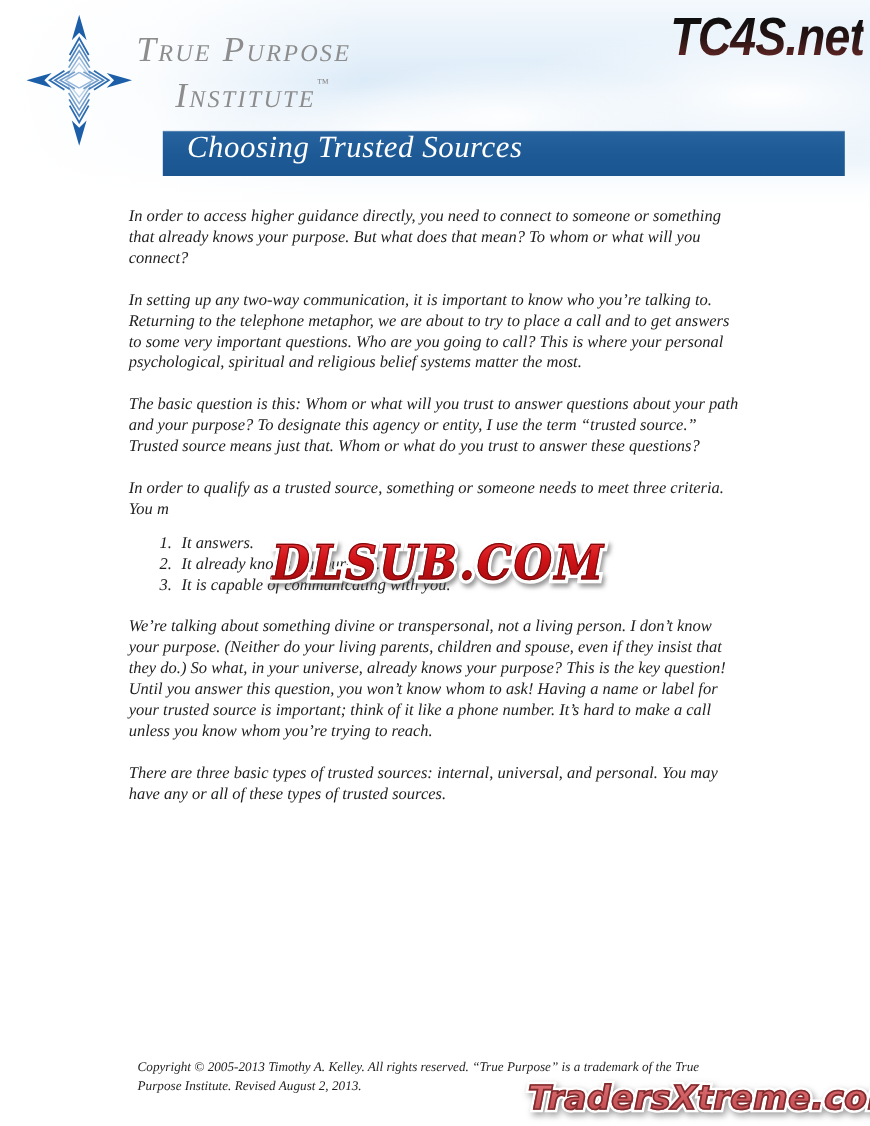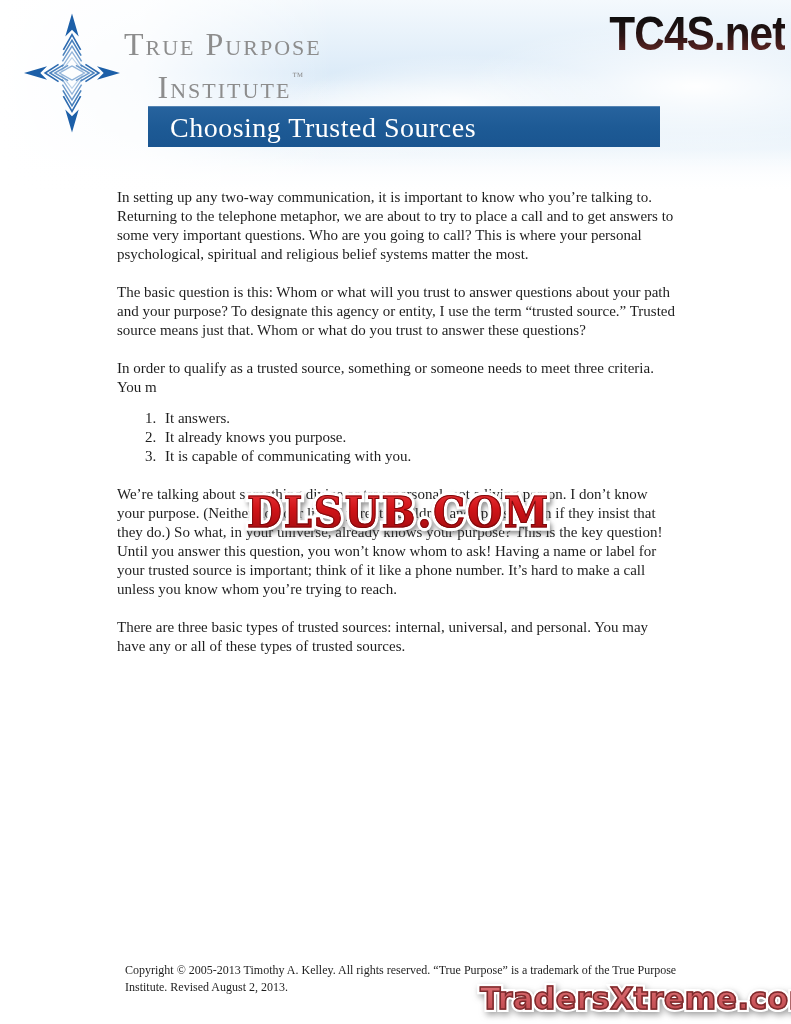--- a/index.html
+++ b/index.html
@@ -1,19 +1,19 @@
 <!DOCTYPE html>
 <html><head>
 <meta charset="utf-8">
 <style>
   * { margin:0; padding:0; box-sizing:border-box; }
   body { background:#888; font-family:"Liberation Serif", serif; }
   .page {
     position:relative; width:791px; height:1024px; margin:0 auto;
-    background:#ffffff; overflow:hidden;
+    background:#ffffff; overflow:hidden;font-style:italic;
   }
 
   
   .sky {
     position:absolute; left:0; top:0; width:791px; height:192px;
     background:
       linear-gradient(90deg, #ffffff 0%, rgba(255,255,255,0.85) 18%, rgba(255,255,255,0) 42%),
       linear-gradient(0deg, #ffffff 0%, rgba(255,255,255,0) 22%),
       radial-gradient(48% 55% at 88% 45%, rgba(255,255,255,0.98) 0%, rgba(255,255,255,0) 62%),
       radial-gradient(30% 38% at 58% 55%, rgba(255,255,255,0.95) 0%, rgba(255,255,255,0) 70%),
@@ -24,24 +24,24 @@
   
   .logo { position:absolute; left:24px; top:12px; z-index:3; display:flex; }
   .logo svg { width:96px; height:122px; }
   .logo-text { margin-left:4px; margin-top:16px; color:#8d8d8d; font-variant:small-caps; }
   .logo-line1 { font-size:32px; letter-spacing:2px; line-height:32px; }
   .logo-line2 { font-size:32px; letter-spacing:2px; line-height:32px; margin-left:17px;text-align:center; }
   .logo-line2 sup { font-size:11px; color:#8d8d8d; font-variant:normal; vertical-align:18px; margin-left:1px; }
 
   
   .banner {
-    position:absolute; left:148px; top:106px; width:512px; height:41px; z-index:4;
+    position:absolute; left:148px; top:119px; width:620px; height:41px; z-index:4;
     background:linear-gradient(180deg, #27639e 0%, #1d5a95 55%, #1a5590 100%);
     box-shadow: inset 0 1px 0 rgba(255,255,255,0.22);
-    display:flex; align-items:flex-end;
+    display:flex; align-items:flex-start;
   }
   .banner-title {
     color:#ffffff; font-size:28px; padding-left:22px; padding-bottom:3px;
     font-family:"Liberation Serif", serif; letter-spacing:0.5px;
   }
 
   
   .body-text {
     position:absolute; left:117px; top:188px; width:558px; z-index:2;
     font-size:15px; line-height:19px; color:#1e1e1e;
@@ -145,20 +145,21 @@
     </div>
   </div>
 
   <div class="wm-tc4s">TC4S.net</div>
 
   <div class="banner">
     <div class="banner-title">Choosing Trusted Sources</div>
   </div>
 
   <div class="body-text">
+    <p>In order to access higher guidance directly, you need to connect to someone or something that already knows your purpose. But what does that mean? To whom or what will you connect?</p>
     <p>In setting up any two-way communication, it is important to know who you’re talking to. Returning to the telephone metaphor, we are about to try to place a call and to get answers to some very important questions. Who are you going to call? This is where your personal psychological, spiritual and religious belief systems matter the most.</p>
     <p>The basic question is this: Whom or what will you trust to answer questions about your path and your purpose? To designate this agency or entity, I use the term “trusted source.” Trusted source means just that. Whom or what do you trust to answer these questions?</p>
     <p class="tight">In order to qualify as a trusted source, something or someone needs to meet three criteria. You m</p>
     <div class="criteria-list">
       <div class="criteria-item">
         <span class="criteria-num">1.</span>
         <span>It answers.</span>
       </div>
       <div class="criteria-item">
         <span class="criteria-num">2.</span>

